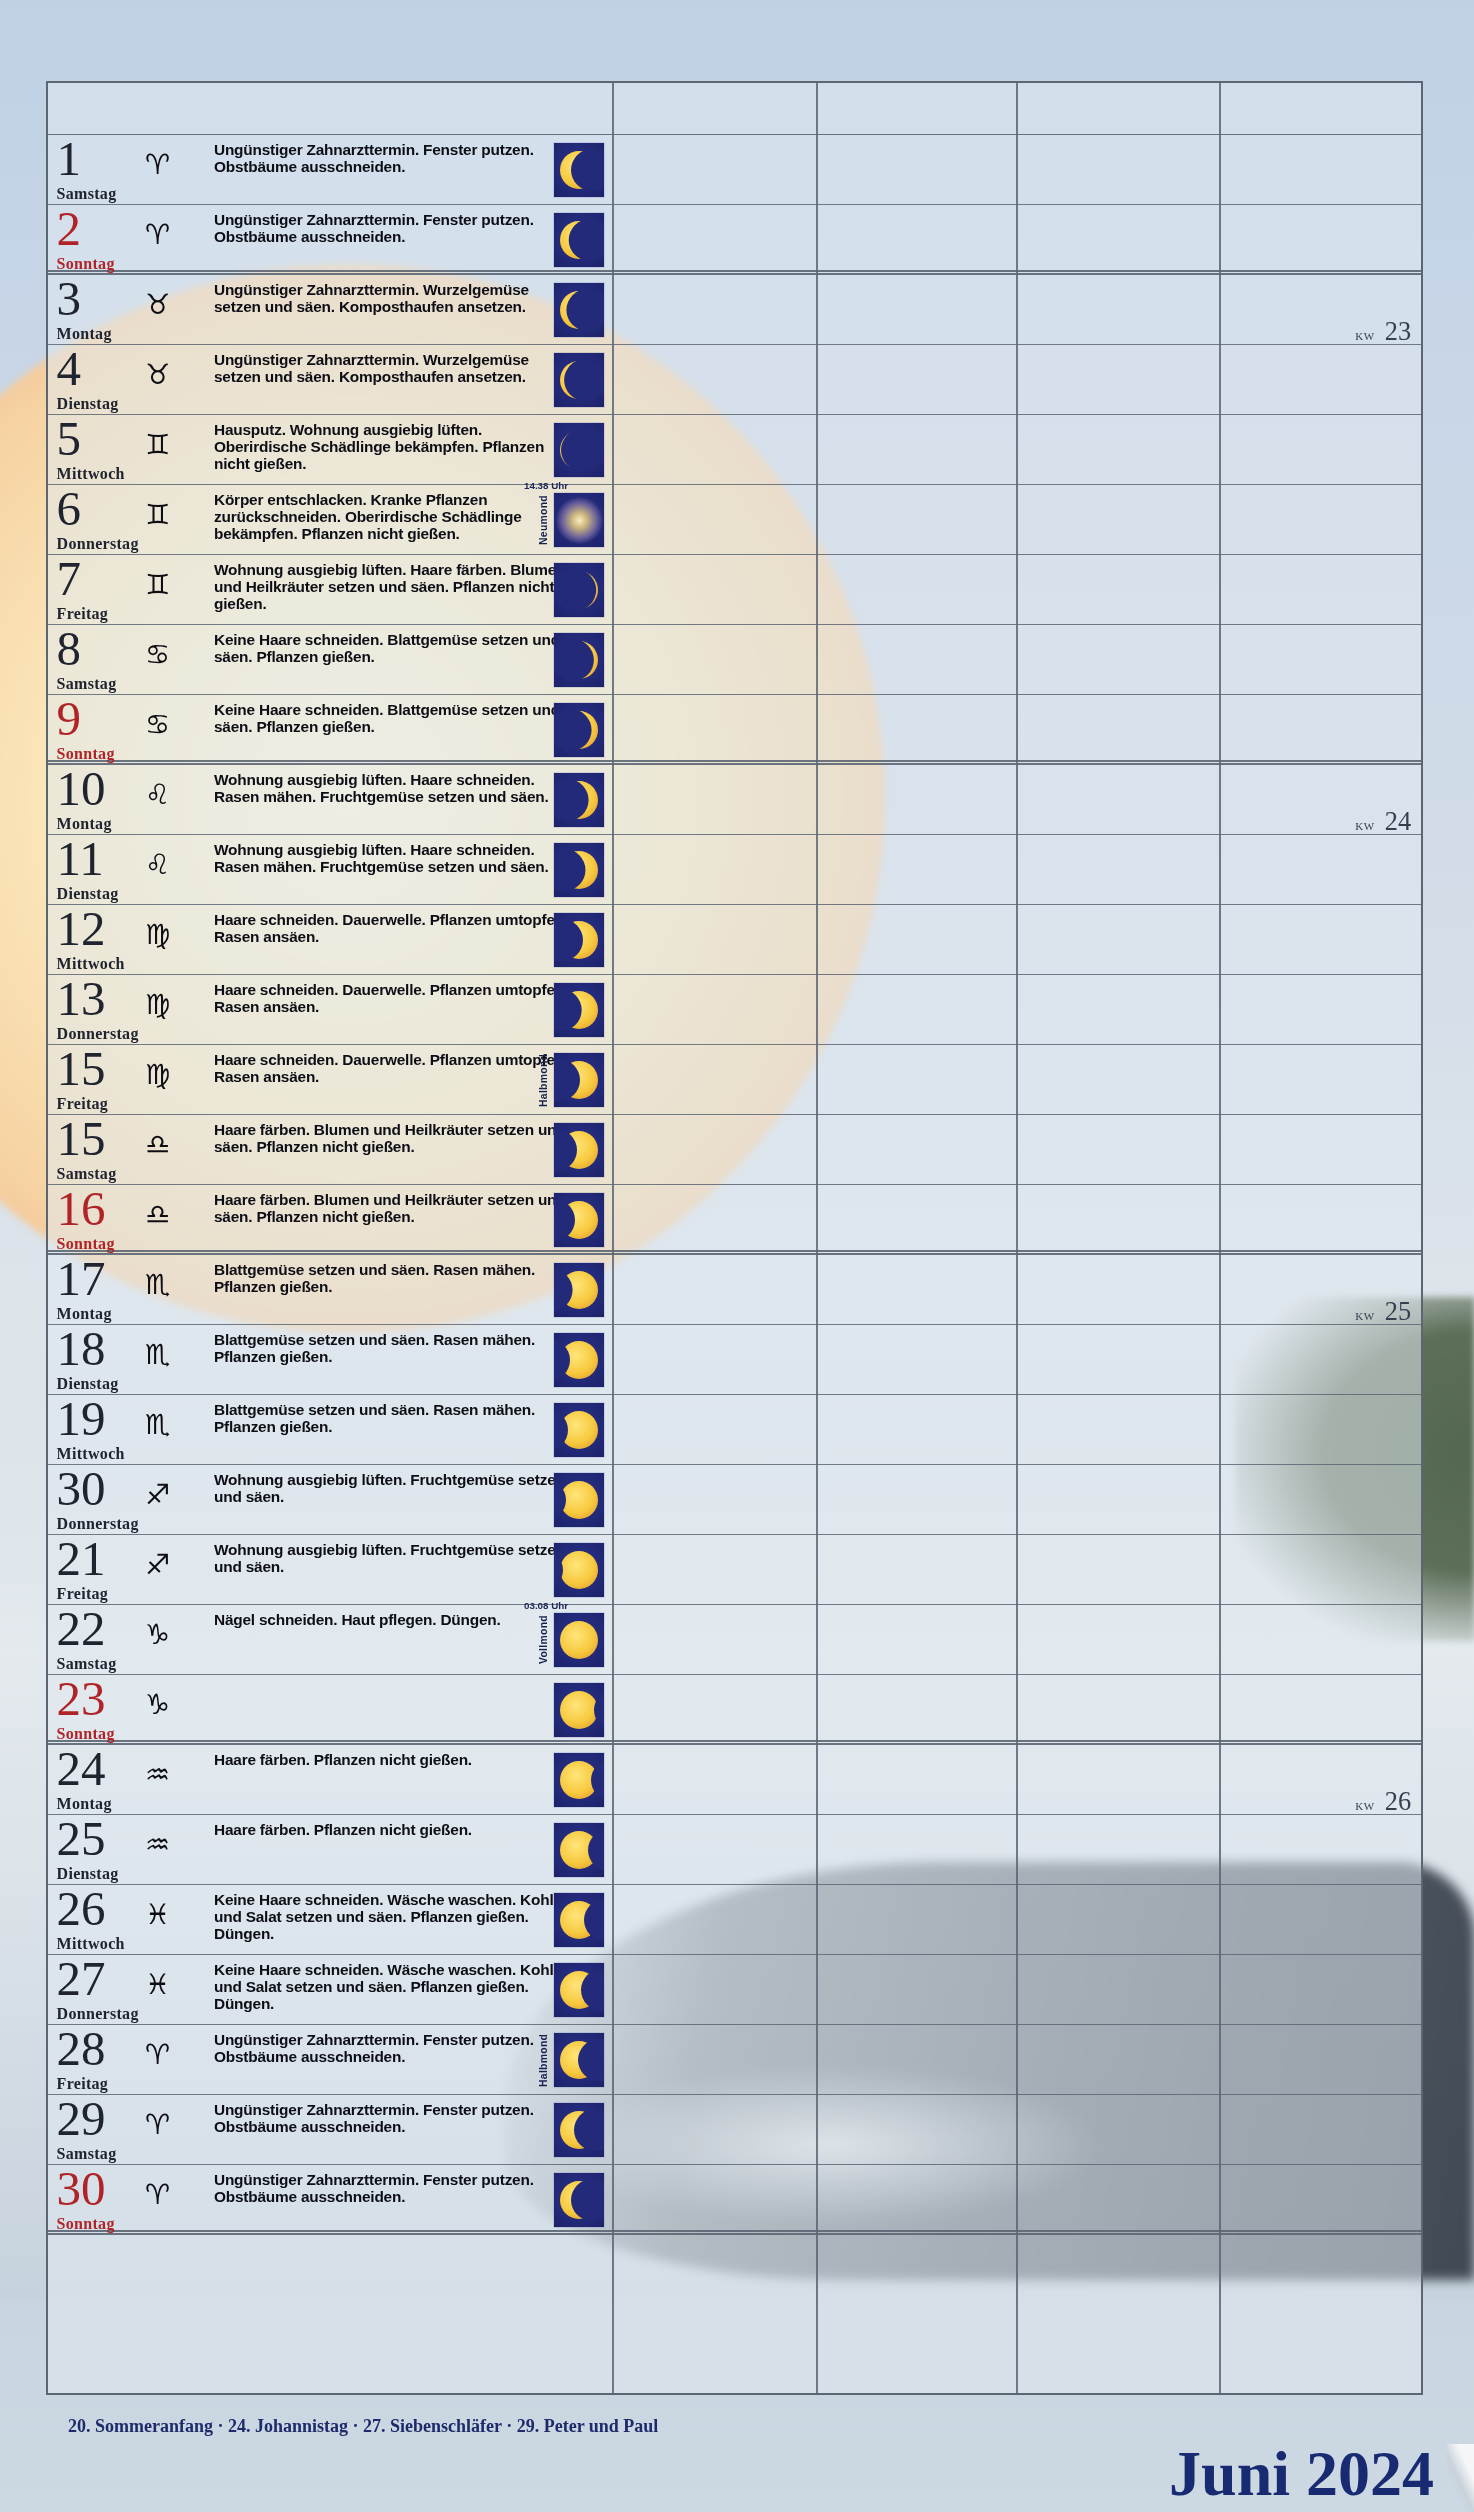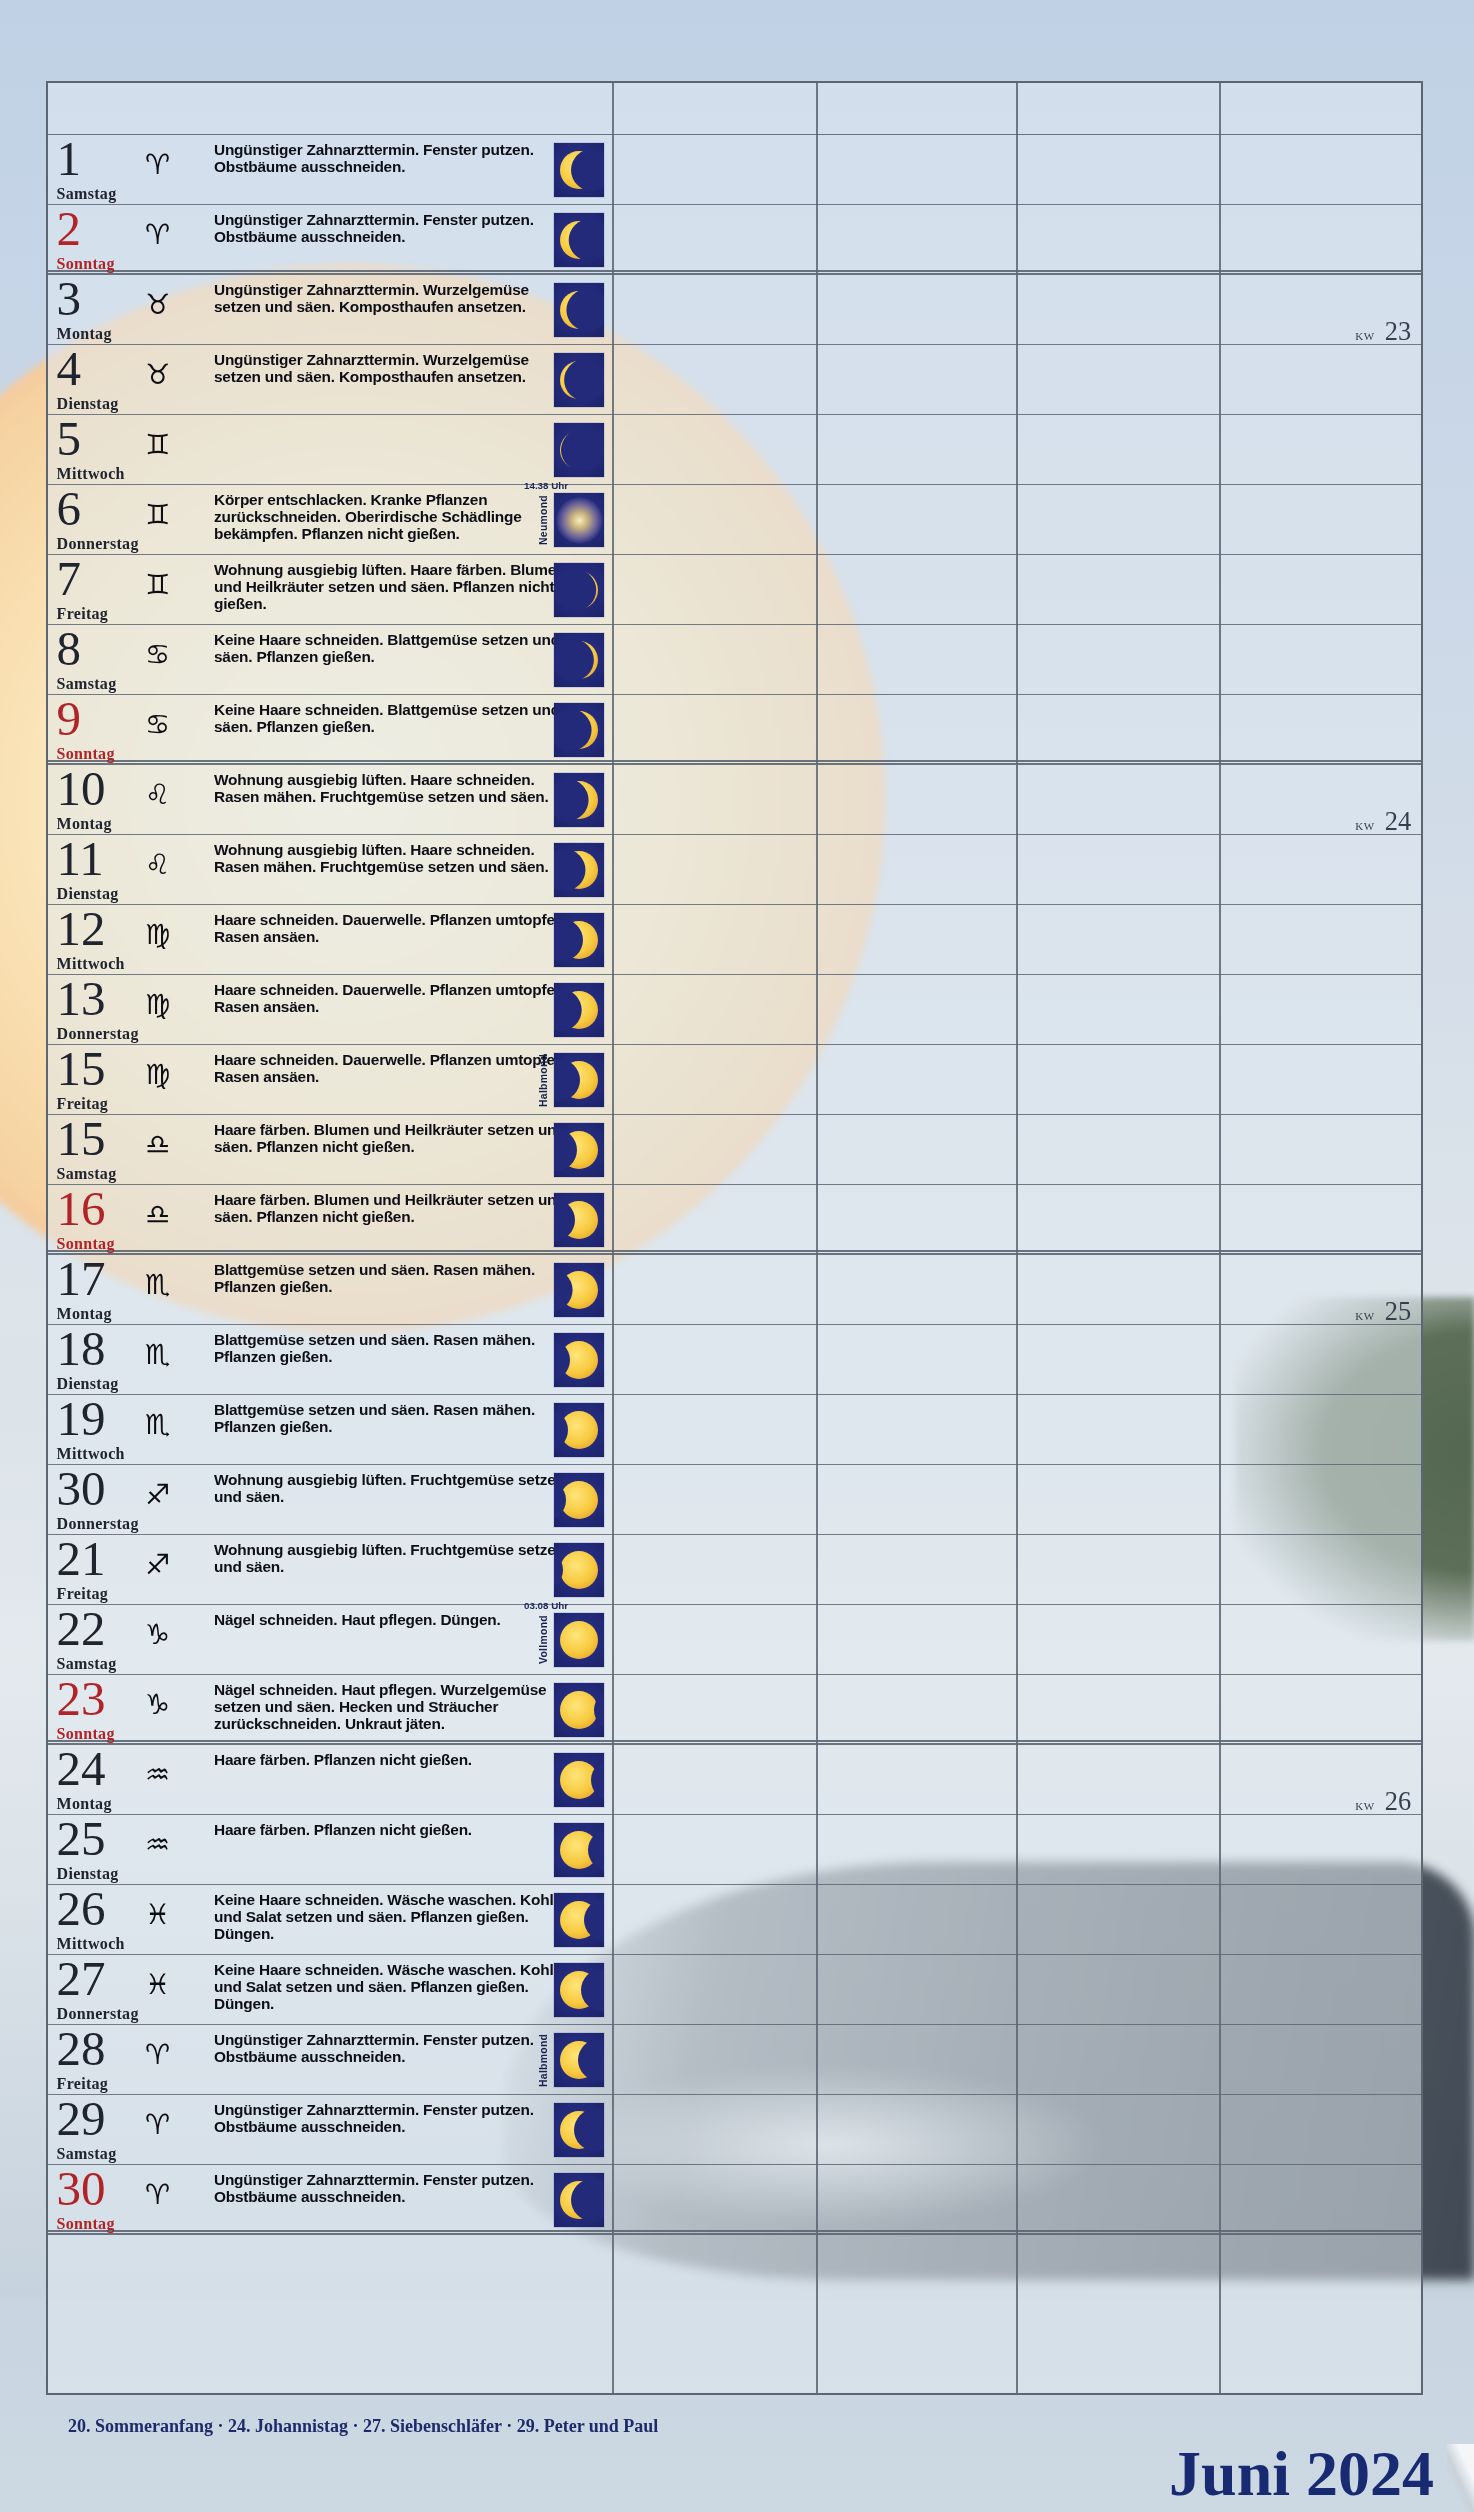--- a/index.html
+++ b/index.html
@@ -145,20 +145,21 @@
       <div class="disc"></div>
       <div class="shade" style="transform: translateX(6.1px);"></div>
 
     </div>
 
   </div>
       <div class="row">
     <div class="daynum">5</div>
     <div class="zodiac">♊</div>
     <div class="weekday">Mittwoch</div>
+    <div class="advice">Hausputz. Wohnung ausgiebig lüften. Oberirdische Schädlinge bekämpfen. Pflanzen nicht gießen.</div>
 
     <div class="moonbox">
       <div class="disc"></div>
       <div class="shade" style="transform: translateX(3px);"></div>
 
     </div>
 
   </div>
       <div class="row">
     <div class="daynum">6</div>
@@ -385,21 +386,20 @@
     <div class="moonbox full">
       <div class="disc"></div>
 
     </div>
 
   </div>
       <div class="row sunday sunday-sep">
     <div class="daynum">23</div>
     <div class="zodiac">♑</div>
     <div class="weekday">Sonntag</div>
-    <div class="advice">Nägel schneiden. Haut pflegen. Wurzelgemüse setzen und säen. Hecken und Sträucher zurückschneiden. Unkraut jäten.</div>
 
     <div class="moonbox">
       <div class="disc"></div>
       <div class="shade" style="transform: translateX(36px);"></div>
 
     </div>
 
   </div>
       <div class="row">
     <div class="daynum">24</div>

